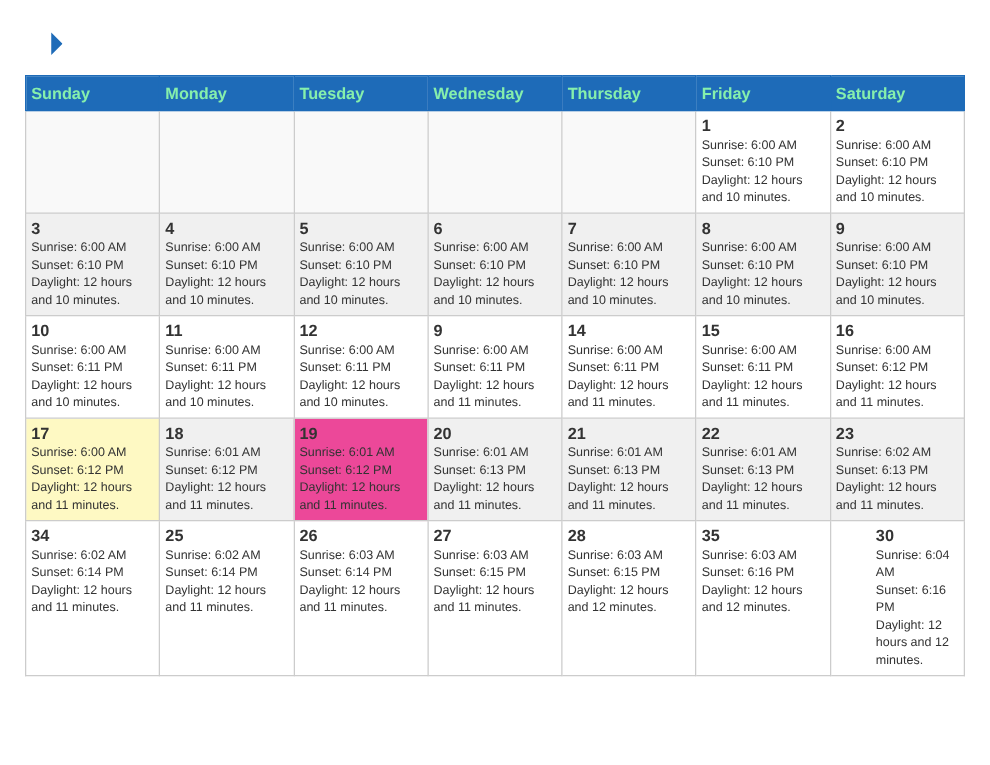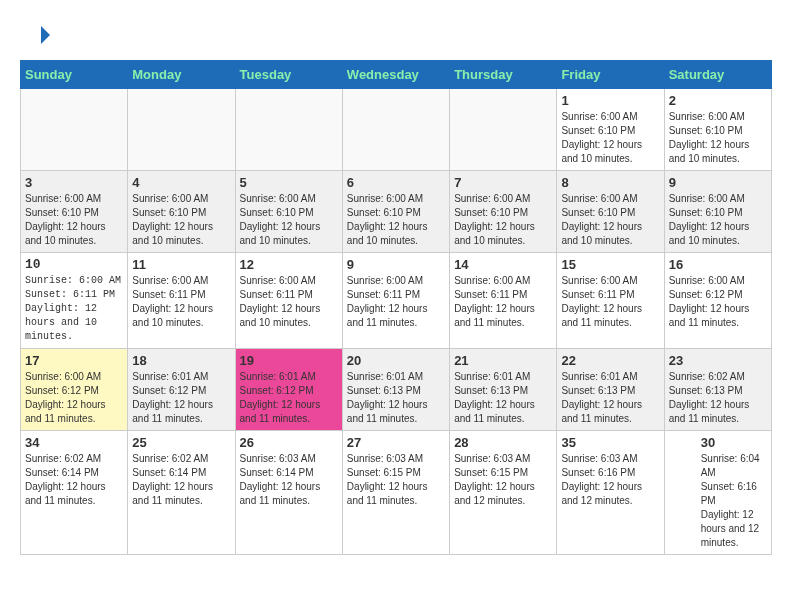--- a/index.html
+++ b/index.html
@@ -179,21 +179,21 @@
 Daylight: 12 hours and 10 minutes.</div>
         </td>
         <td style="background: rgb(240, 240, 240);">
           <span class="day-num">9</span>
           <div class="day-info" style="white-space: pre-line;">Sunrise: 6:00 AM
 Sunset: 6:10 PM
 Daylight: 12 hours and 10 minutes.</div>
         </td>
       </tr>
       <tr class="row-odd">
-        <td style="background: rgb(255, 255, 255); font-family: Liberation Mono, monospace;">
+        <td style="background: rgb(255, 255, 255);">
           <span class="day-num">10</span>
           <div class="day-info" style="white-space: pre-line;">Sunrise: 6:00 AM
 Sunset: 6:11 PM
 Daylight: 12 hours and 10 minutes.</div>
         </td>
         <td style="background: rgb(255, 255, 255);">
           <span class="day-num">11</span>
           <div class="day-info" style="white-space: pre-line;">Sunrise: 6:00 AM
 Sunset: 6:11 PM
 Daylight: 12 hours and 10 minutes.</div>

